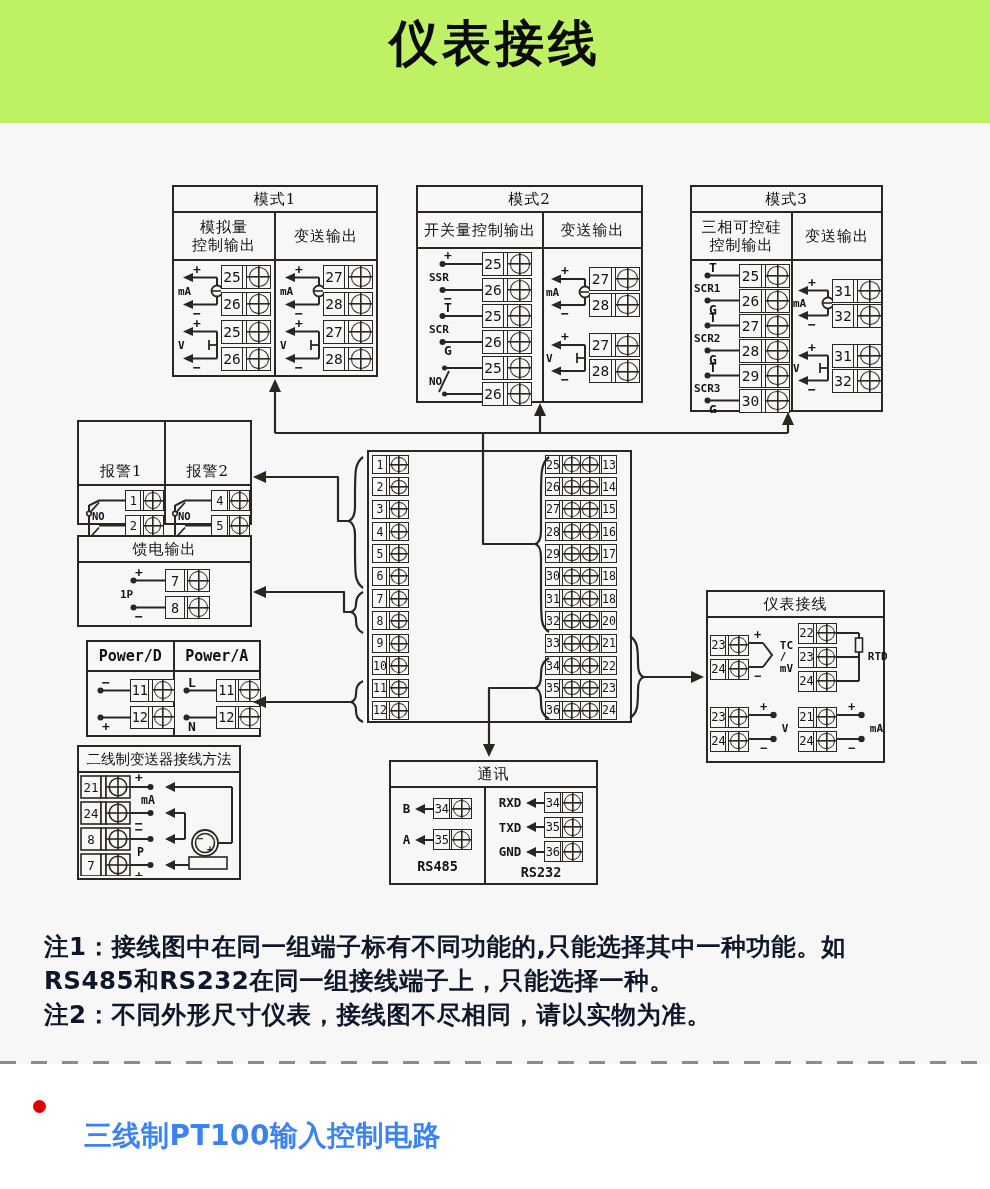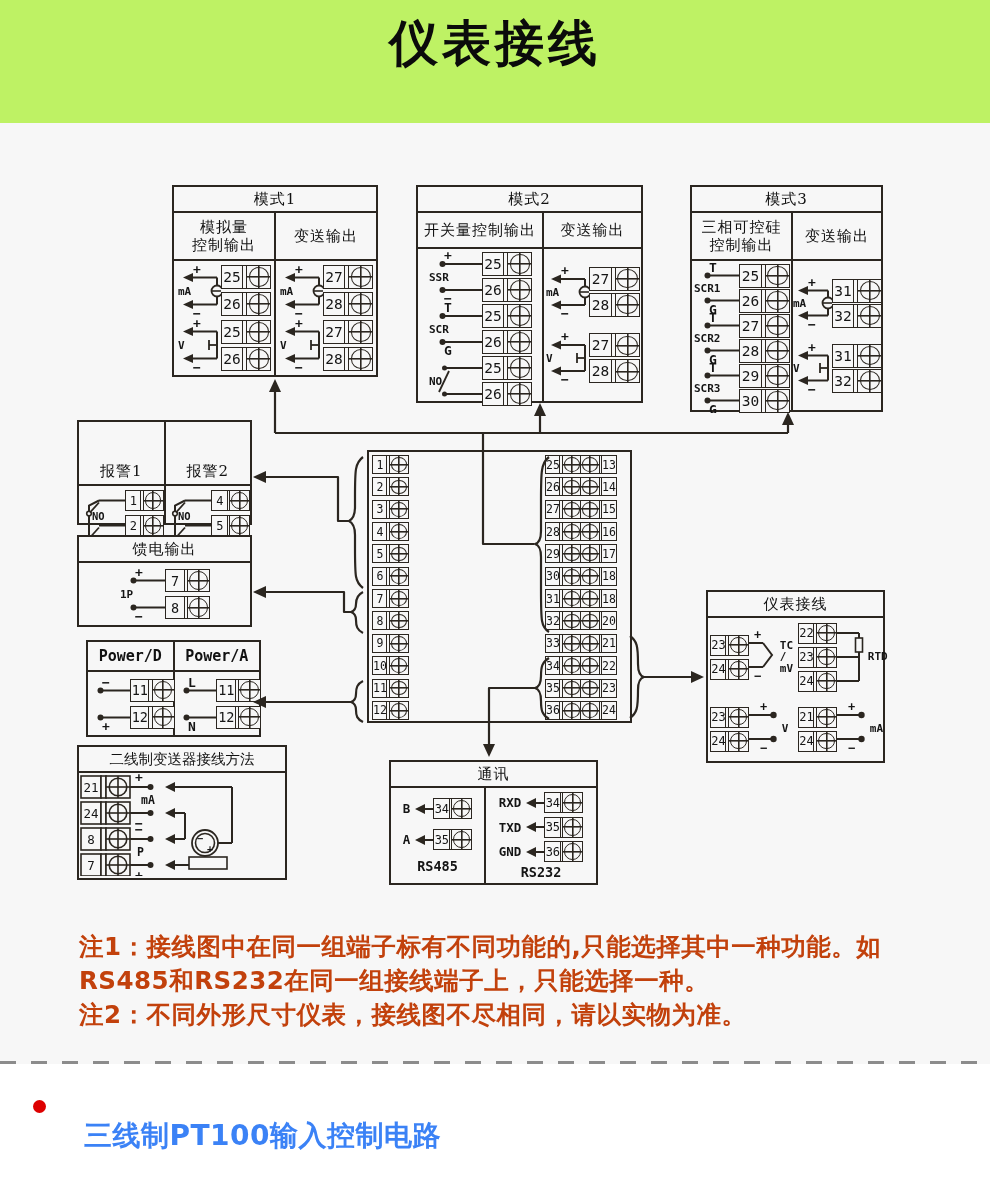--- a/index.html
+++ b/index.html
@@ -68,21 +68,21 @@
 
   
   #box-measure .bbodyabs{position:relative;height:calc(100% - 26px);}
   .mgrp{position:absolute;display:flex;align-items:center;}
   .mlabel{font-family:"DejaVu Sans Mono","Liberation Mono",monospace;font-size:11px;font-weight:700;color:#151515;
           white-space:pre-line;line-height:1.05;margin-left:1px;}
 
   .overlay{position:absolute;left:0;top:0;pointer-events:none;}
 
   
-  .notes{position:absolute;left:79px;top:930px;width:890px;color:#c2410c;font-weight:600;
+  .notes{position:absolute;left:44px;top:930px;width:890px;color:#0f172a;font-weight:600;
          font-size:24.5px;line-height:34px;letter-spacing:0.5px;}
 
   .dashline{position:absolute;left:0;top:1061px;width:100%;height:3px;
             background:repeating-linear-gradient(90deg,#8c8c8c 0 16px,transparent 16px 31px);}
 
   .bottomsec{position:absolute;left:0;top:1064px;width:100%;height:125px;background:#ffffff;}
   .b-bullet{position:absolute;left:33px;top:36px;width:13px;height:13px;border-radius:50%;}
   .b-title{position:absolute;left:84px;top:22px;font-size:28px;font-weight:700;color:#3b82f6;letter-spacing:0.5px;margin-top:31px;}
   .b-desc{position:absolute;left:84px;top:66px;font-size:21px;font-weight:700;color:#111;letter-spacing:0.5px;}
 </style>
@@ -726,21 +726,21 @@
                     <span class="tsep"></span>
                     <span class="tscrew"></span>
                   </span>
                 </div>
               </div>
             </div>
           </div>
         </div>
       </div>
     </div>
-  <div class="box" id="box-twowire" style="left:77px;top:745px;width:210px;height:135px"><div class="btitle" style="letter-spacing: 0px; font-size: 14.5px;">二线制变送器接线方法</div><svg width="169" height="103">
+  <div class="box" id="box-twowire" style="left:77px;top:745px;width:164px;height:135px"><div class="btitle" style="letter-spacing: 0px; font-size: 14.5px;">二线制变送器接线方法</div><svg width="169" height="103">
         <rect x="2" y="3" width="20" height="22" fill="#f7f7f7" stroke="#2b2620" stroke-width="1.6"></rect>
         <text x="12" y="18.5" fill="#151515" font-size="12.5" font-family="&quot;DejaVu Sans Mono&quot;,&quot;Liberation Mono&quot;,monospace" font-weight="400" text-anchor="middle">21</text>
         <rect x="22" y="3" width="5" height="22" fill="#f7f7f7" stroke="#2b2620" stroke-width="1.6"></rect>
         <rect x="27" y="3" width="24" height="22" fill="#f7f7f7" stroke="#2b2620" stroke-width="1.6"></rect>
         <circle cx="39" cy="14" r="8.8" fill="#f7f7f7" stroke="#2b2620" stroke-width="1.6"></circle>
         <line x1="39" y1="3" x2="39" y2="25" stroke="#2b2620" stroke-width="1.6"></line>
         <line x1="27" y1="14" x2="51" y2="14" stroke="#2b2620" stroke-width="1.6"></line>
         <line x1="51" y1="14" x2="70" y2="14" stroke="#2b2620" stroke-width="2"></line>
         <circle cx="71.5" cy="14" r="3" fill="#2b2620"></circle>
         <text x="56" y="9" fill="#151515" font-size="13" font-family="&quot;DejaVu Sans Mono&quot;,&quot;Liberation Mono&quot;,monospace" font-weight="700">+</text>

